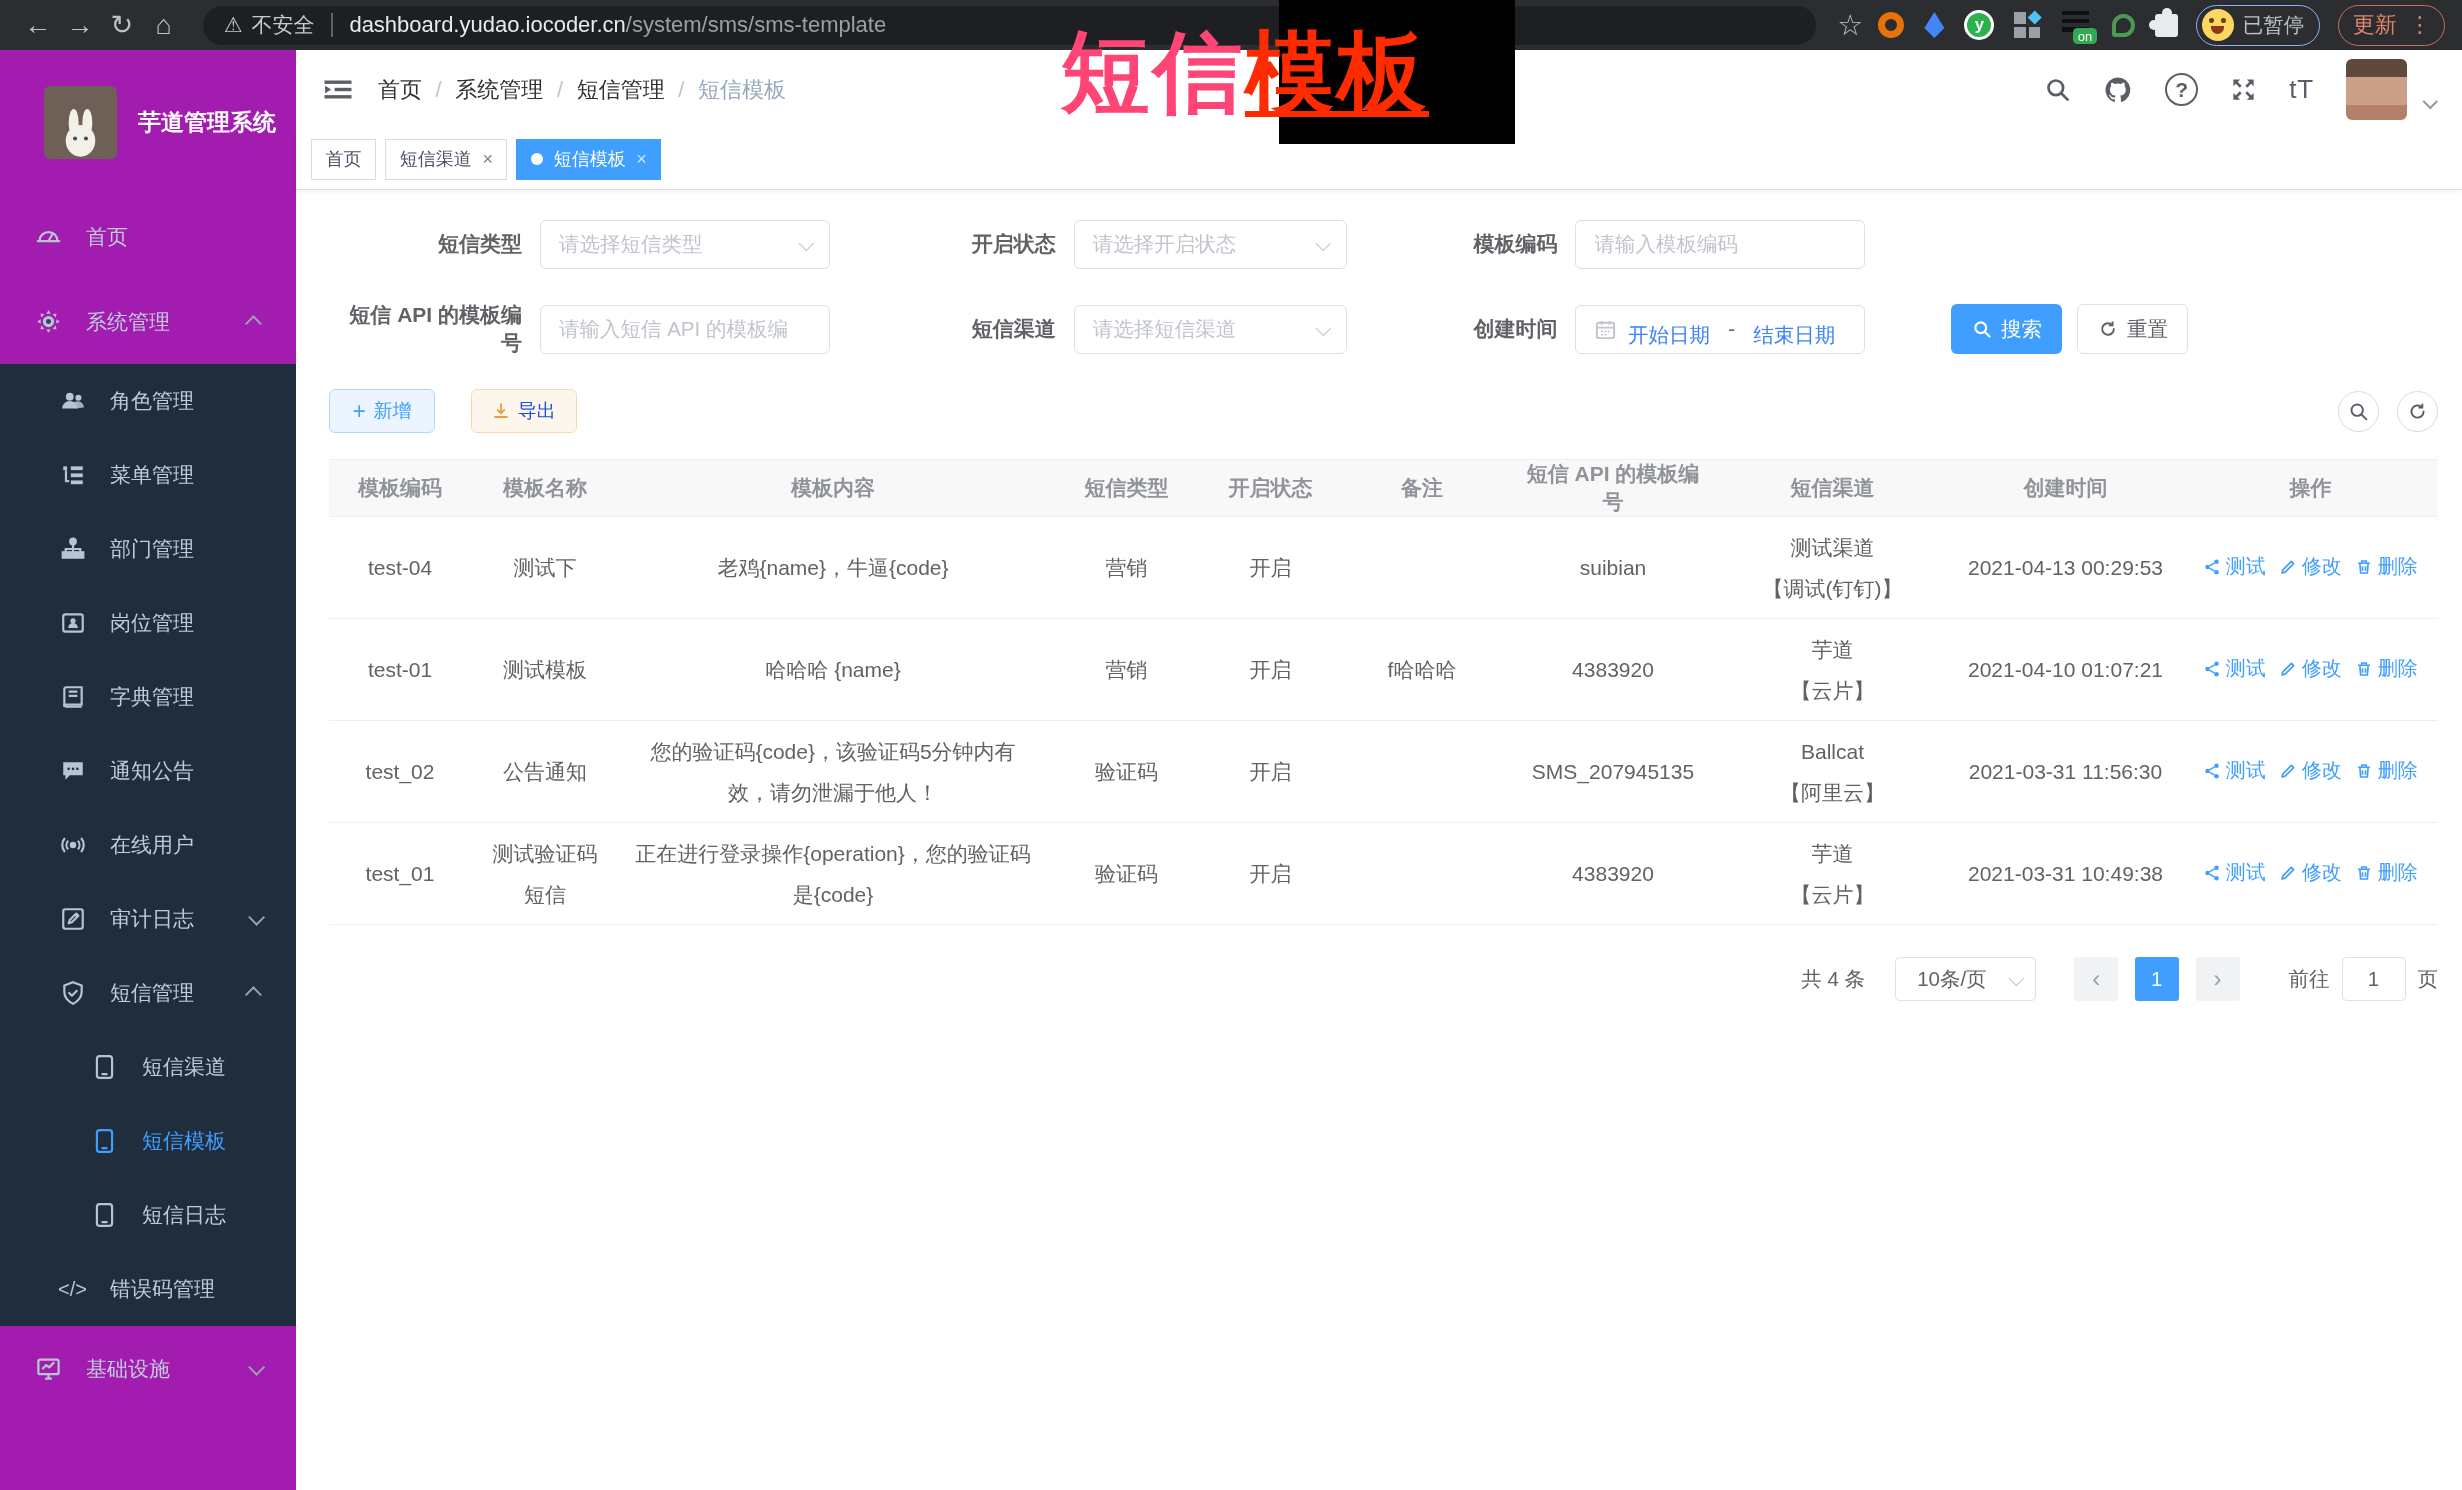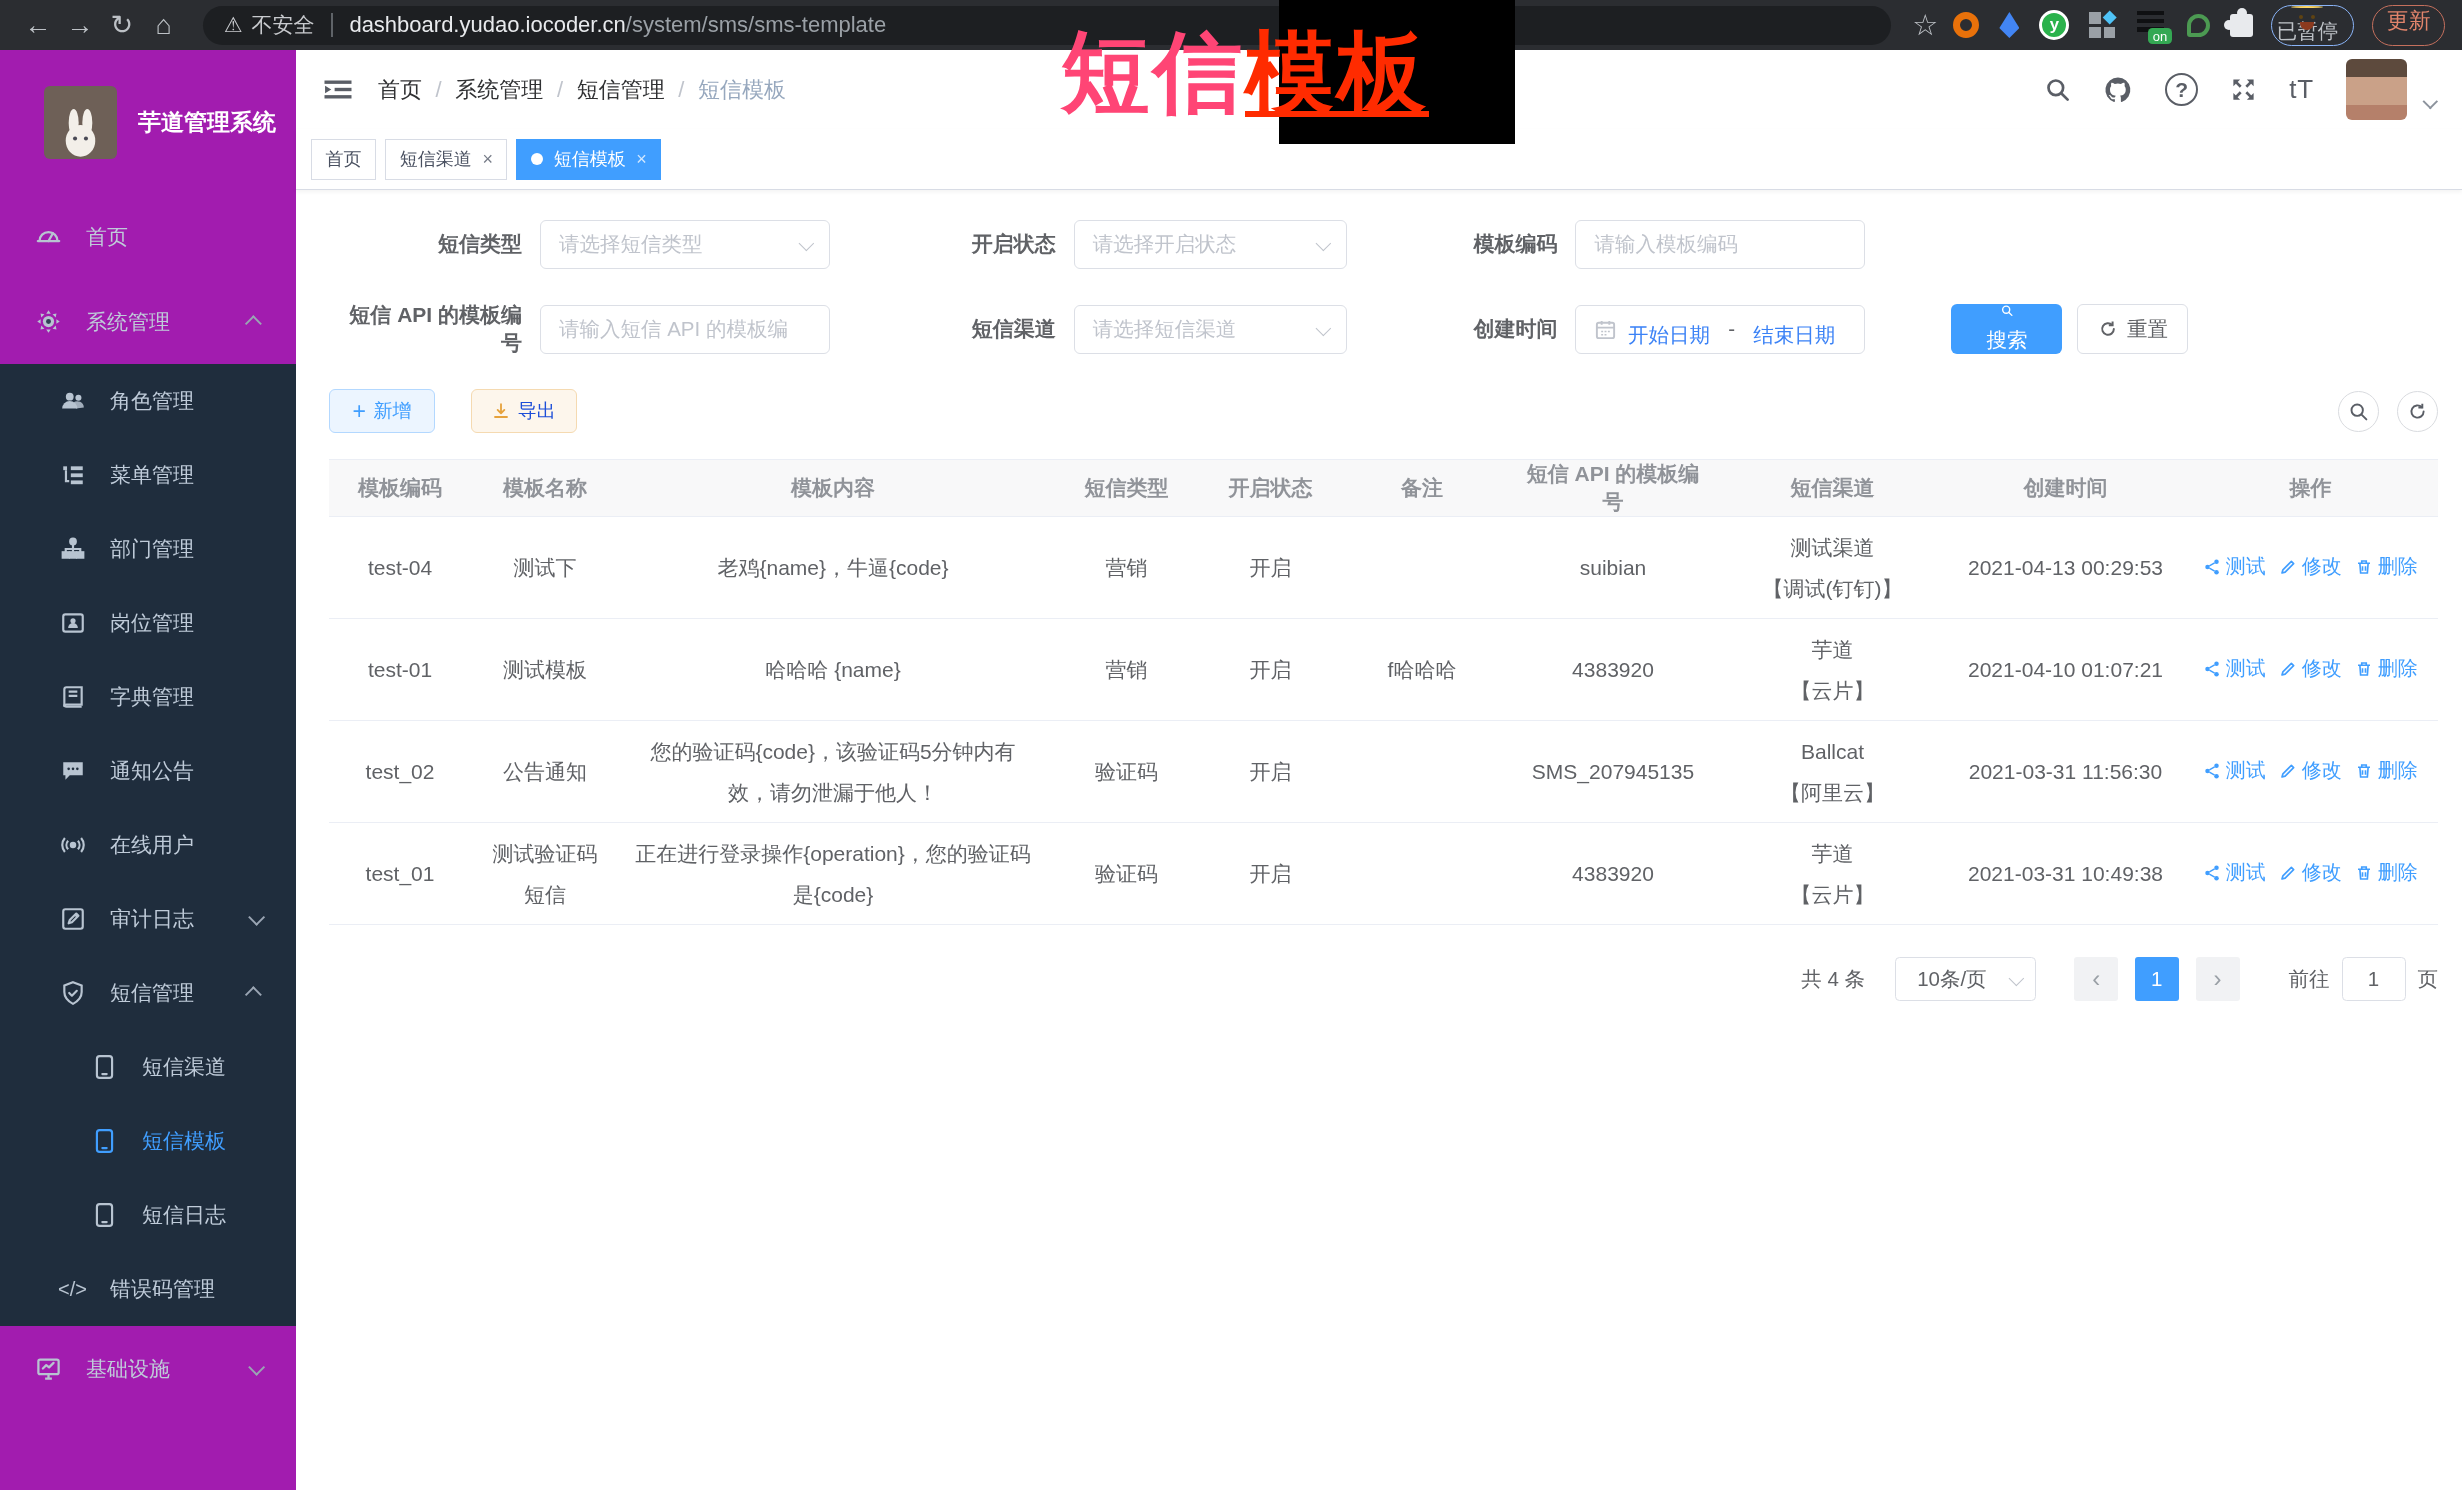--- a/index.html
+++ b/index.html
@@ -29,21 +29,21 @@
   .ext-grid i.blue{background:#4fc3f7;transform:rotate(45deg) scale(.9);}
   .ext-list{position:relative;width:32px;height:32px;}
   .ext-list .bars{position:absolute;top:1.5px;left:1.5px;}
   .ext-list .bars i{display:block;width:27px;height:4.5px;background:#0f1012;margin-bottom:3.8px;}
   .on-badge{position:absolute;right:-4.5px;bottom:-3px;background:#34a853;color:#fff;font-size:13px;
     padding:1.5px 4.5px;border-radius:4.5px;line-height:1;}
   .ext-leaf{width:23px;height:23px;border-radius:50% 50% 50% 3px;border:4.5px solid #4c9a52;}
   .ext-puzzle{position:relative;width:23px;height:23px;background:#e8eaed;border-radius:3px;}
   .ext-puzzle:before{content:"";position:absolute;top:-6px;left:6.8px;width:10px;height:10px;border-radius:50%;background:#e8eaed;}
   .ext-puzzle:after{content:"";position:absolute;left:-6px;top:6.8px;width:10px;height:10px;border-radius:50%;background:#e8eaed;}
-  .pill{height:41px;border-radius:20.5px;display:flex;align-items:center;margin-left:18px;flex-direction:column;}
+  .pill{height:41px;border-radius:20.5px;display:flex;align-items:center;margin-left:18px;}
   .pill.profile{border:1.5px solid #8ab4f8;color:#bdc1c6;font-size:20.5px;gap:9px;padding:0 15px 0 4.5px;}
   .face{width:32px;height:32px;border-radius:50%;background:#fdd663;position:relative;}
   .face:before{content:"";position:absolute;left:7.6px;top:9px;width:4.5px;height:4.5px;border-radius:50%;
     background:#5f4312;box-shadow:12px 0 0 #5f4312;}
   .face:after{content:"";position:absolute;left:9px;top:16.7px;width:13.6px;height:8.3px;border-radius:0 0 9px 9px;background:#8b3a1e;}
   .pill.update{border:1.5px solid #c5705d;color:#e2846b;font-size:22px;gap:12px;padding:0 13.6px;}
 
   
   .app{display:flex;height:1440px;}
   .sidebar{width:296px;flex-shrink:0;background:#a21caf;color:#bfcbd9;overflow:hidden;}
@@ -98,21 +98,21 @@
     align-items:center;padding:0 18px;font-size:20.5px;color:#c0c4cc;}
   .w1{width:290px;} .w2{width:273px;} .w3{width:290px;}
   .sel-caret{width:10.6px;height:10.6px;border-right:1.5px solid #c0c4cc;border-bottom:1.5px solid #c0c4cc;
     transform:rotate(45deg) translateY(-1.5px);margin-left:auto;}
   input.ctl{outline:none;color:#606266;}
   input.ctl::placeholder{color:#c0c4cc;}
   .dr{gap:10.6px;}
   .dr .ph{color:#3b82f6;margin-top:12px;} .dr .dash{color:#606266;margin:0 7.6px;}
   .btn{height:50px;border-radius:6px;font-size:20.5px;display:flex;align-items:center;
     justify-content:center;gap:9px;border:none;cursor:pointer;}
-  .btn-primary{background:#409EFF;color:#fff;width:111px;margin-left:86px;flex-direction:column;}
+  .btn-primary{background:#409EFF;color:#fff;width:111px;margin-left:86px;}
   .btn-default{background:#fff;border:1.5px solid #dcdfe6;color:#606266;width:111px;margin-left:15px;}
 
   .toolbar{display:flex;align-items:center;height:44px;margin-bottom:26px;}
   .btn-sm{height:44px;border-radius:6px;font-size:19px;display:flex;align-items:center;justify-content:center;gap:7.6px;}
   .plain-primary{width:106px;background:#ecf5ff;border:1.5px solid #b3d8ff;color:#409EFF;}
   .plain-warning{width:106px;background:#fdf6ec;border:1.5px solid #f5dab1;color:#1d4ed8;margin-left:36px;}
   .circles{margin-left:auto;display:flex;gap:18px;}
   .circle{width:41px;height:41px;border-radius:50%;border:1.5px solid #d9dbdf;background:#fff;
     color:#5a5e66;display:flex;align-items:center;justify-content:center;}
 

